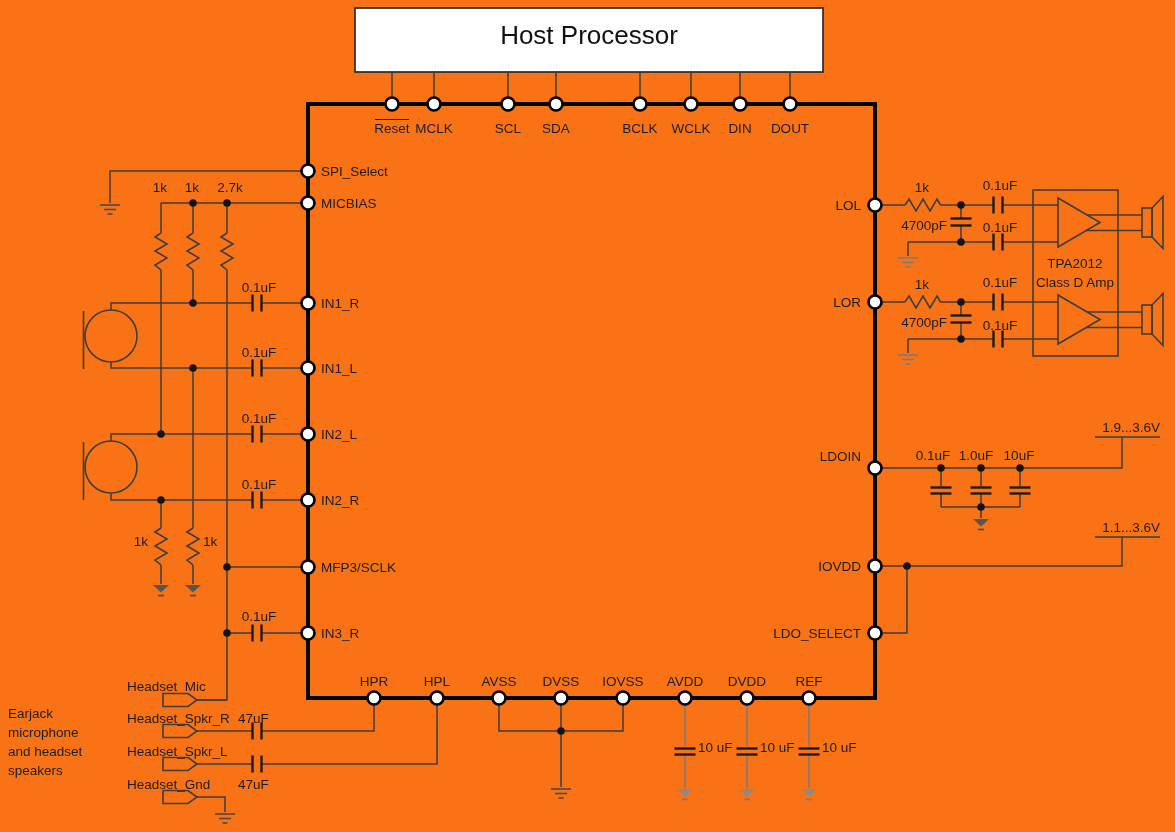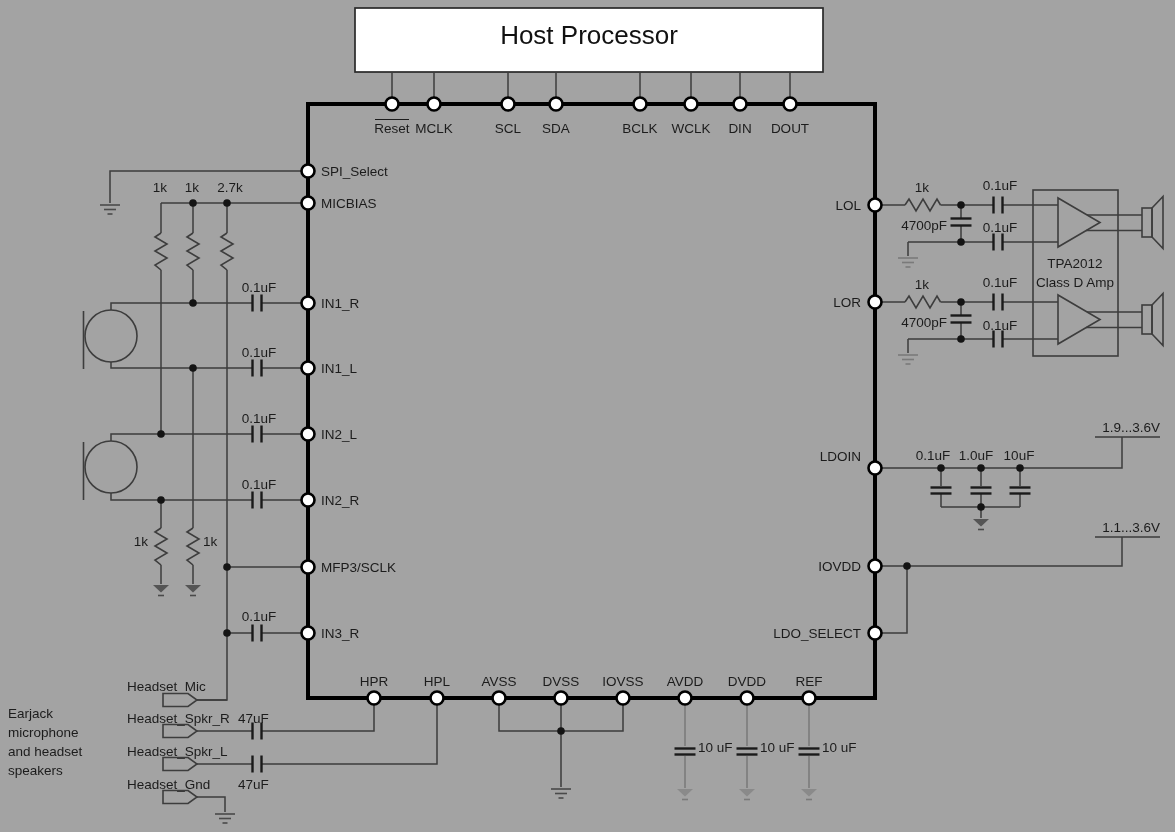--- a/index.html
+++ b/index.html
@@ -1,16 +1,16 @@
 <!DOCTYPE html>
 <html><head>
 <meta charset="utf-8">
 <style>
   html,body{margin:0;padding:0;background:#ffffff;}
-  .stage{position:relative;width:1175px;height:832px;background:#a3a3a3;font-family:"Liberation Sans",sans-serif;}
+  .stage{position:relative;width:1175px;height:832px;background:#f97316;font-family:"Liberation Sans",sans-serif;}
   svg text{font-family:"Liberation Sans",sans-serif;fill:#1c1c1c;}
   .lbl{font-size:13.5px;}
   .big{font-size:26px;fill:#111;}
   .wire{stroke:#3d3d3d;stroke-width:1.5;fill:none;}
   .wireg{stroke:#7a7a7a;stroke-width:1.5;fill:none;}
   .thick{stroke:#000;stroke-width:4;fill:none;}
   .box{stroke:#2a2a2a;stroke-width:1.7;fill:#fff;}
   .pin{fill:#fff;stroke:#000;stroke-width:2.6;}
   .dot{fill:#141414;stroke:none;}
   .plate{stroke:#1a1a1a;stroke-width:2.4;fill:none;}

